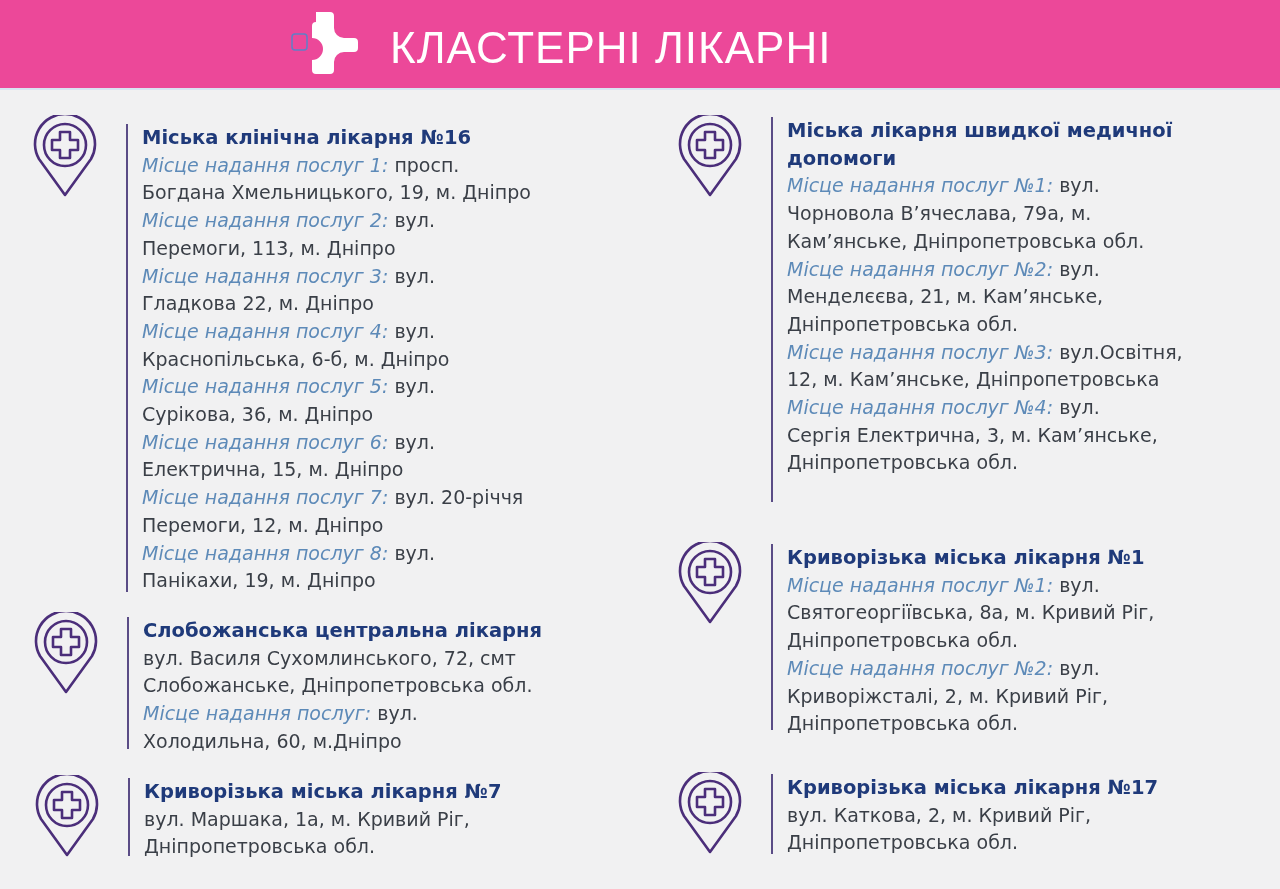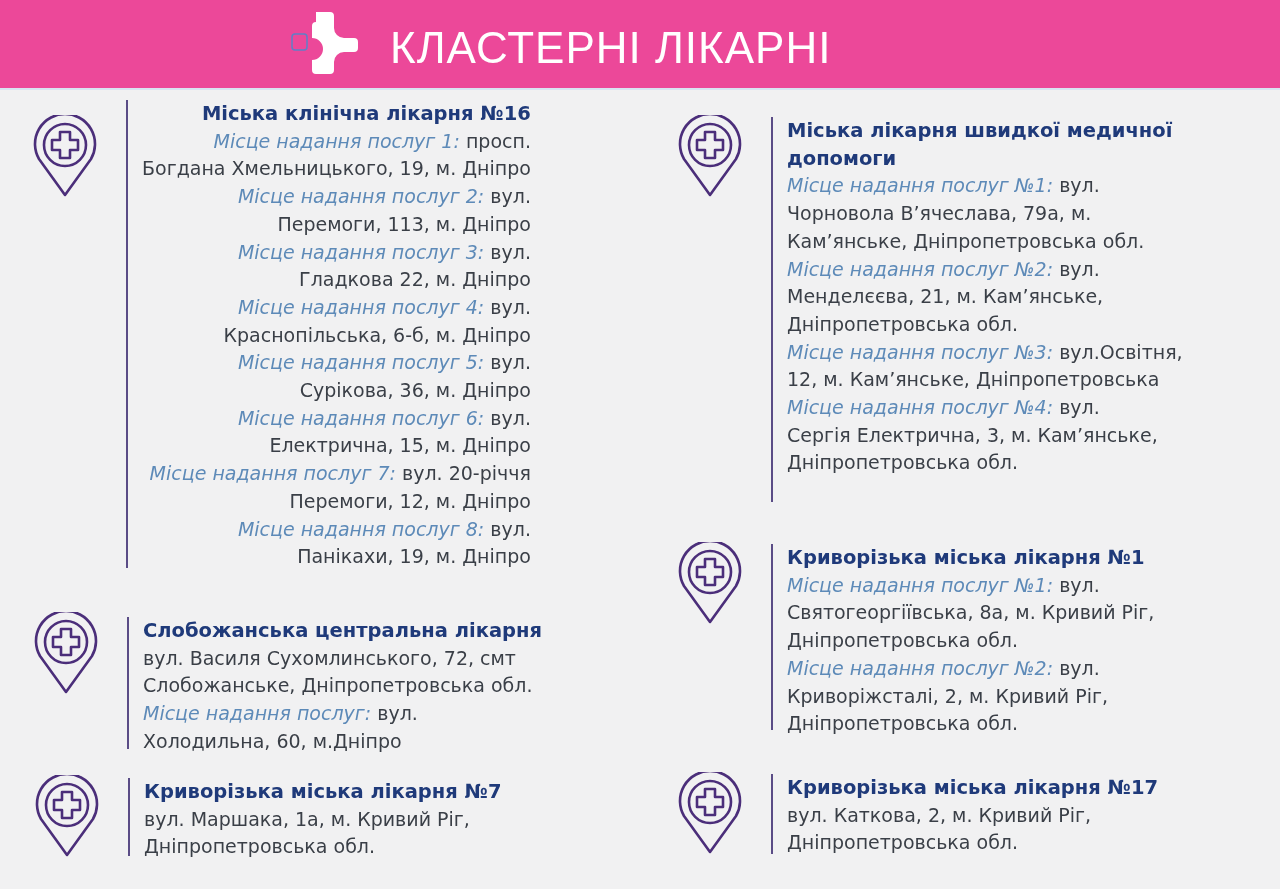--- a/index.html
+++ b/index.html
@@ -42,21 +42,21 @@
     <path d="M26 2 h14 a4 4 0 0 1 4 4 v12 a10 10 0 0 0 10 10 h10 a4 4 0 0 1 4 4 v6 a4 4 0 0 1 -4 4 h-10 a10 10 0 0 0 -10 10 v8 a4 4 0 0 1 -4 4 h-14 a4 4 0 0 1 -4 -4 v-10 a10 10 0 0 0 0 -22 v-12 a4 4 0 0 1 4 -4 z" fill="#ffffff"></path>
   </svg>
   <div class="header-title">КЛАСТЕРНІ ЛІКАРНІ</div>
 </div>
 
 <svg class="pin" style="left:33px;top:115px;" viewBox="0 0 64 82">
   <path d="M32 80 L6 44 A30 30 0 1 1 58 44 Z" fill="none" stroke="#4b2e7a" stroke-width="2.6" stroke-linejoin="round"></path>
   <circle cx="32" cy="30" r="21" fill="none" stroke="#4b2e7a" stroke-width="2.6"></circle>
   <path d="M27 17 h10 v8 h8 v10 h-8 v8 h-10 v-8 h-8 v-10 h8 z" fill="none" stroke="#4b2e7a" stroke-width="2.6" stroke-linejoin="round"></path>
 </svg>
-<div class="block" style="left:126px;top:100px;height:468px;text-align:right;">
+<div class="block" style="left:126px;top:124px;height:468px;">
   <div class="name">Міська клінічна лікарня №16</div>
   <div class="line"><span class="lbl">Місце надання послуг 1:</span><span> просп.</span></div>
   <div class="line"><span>Богдана Хмельницького, 19, м. Дніпро</span></div>
   <div class="line"><span class="lbl">Місце надання послуг 2:</span><span> вул.</span></div>
   <div class="line"><span>Перемоги, 113, м. Дніпро</span></div>
   <div class="line"><span class="lbl">Місце надання послуг 3:</span><span> вул.</span></div>
   <div class="line"><span>Гладкова 22, м. Дніпро</span></div>
   <div class="line"><span class="lbl">Місце надання послуг 4:</span><span> вул.</span></div>
   <div class="line"><span>Краснопільська, 6-б, м. Дніпро</span></div>
   <div class="line"><span class="lbl">Місце надання послуг 5:</span><span> вул.</span></div>

